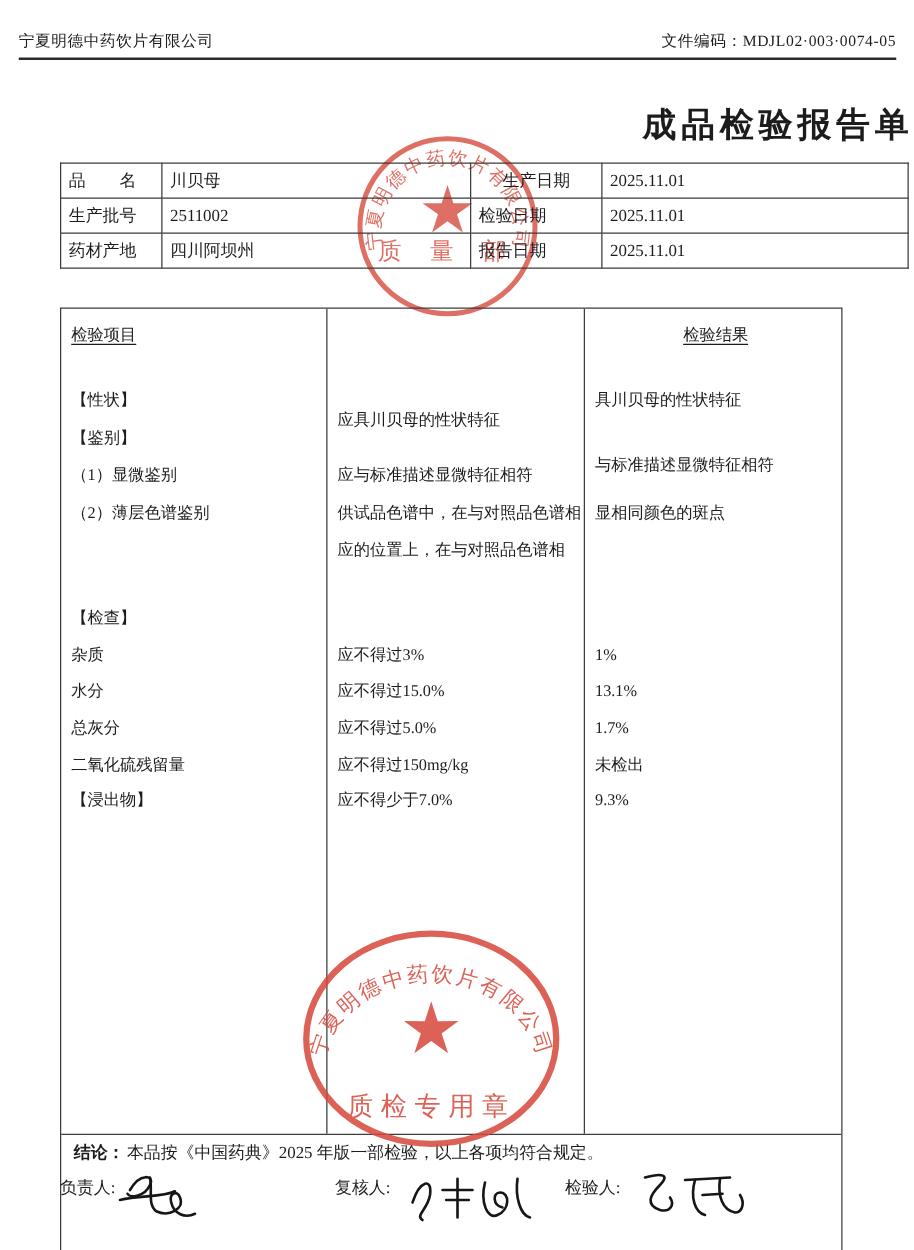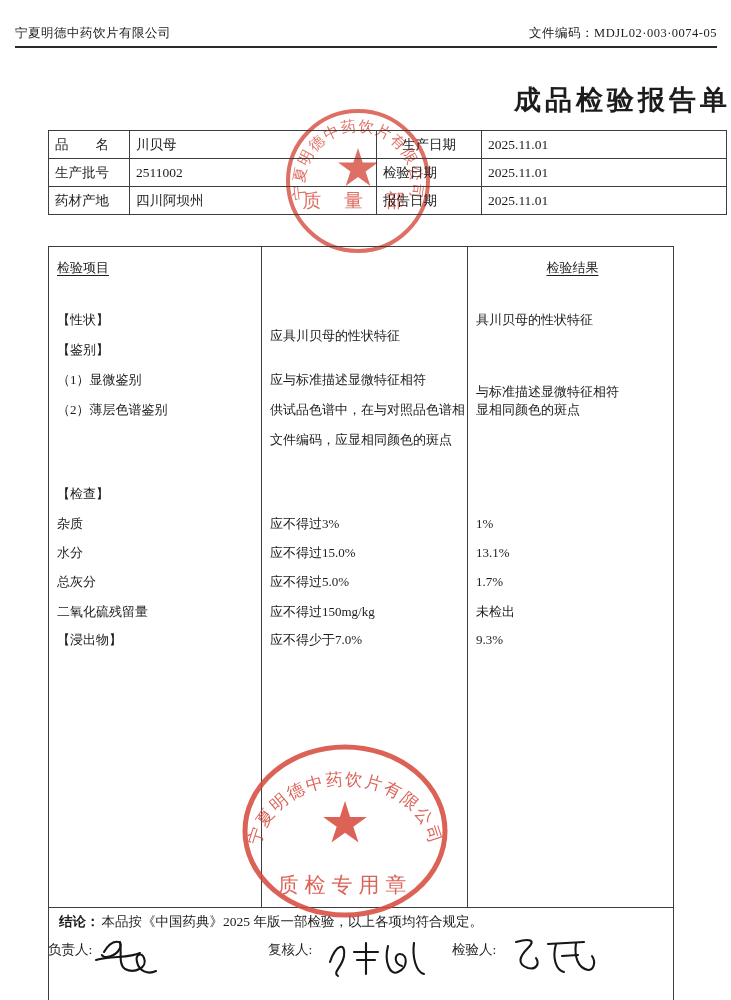--- a/index.html
+++ b/index.html
@@ -105,25 +105,25 @@
     <div class="line col3 hd ctr" style="top:12px">检验结果</div>
 
     <div class="line col1" style="top:64px">【性状】</div>
     <div class="line col2" style="top:80px">应具川贝母的性状特征</div>
     <div class="line col3" style="top:64px">具川贝母的性状特征</div>
 
     <div class="line col1" style="top:94px">【鉴别】</div>
 
     <div class="line col1" style="top:124px">（1）显微鉴别</div>
     <div class="line col2" style="top:124px">应与标准描述显微特征相符</div>
-    <div class="line col3" style="top:136px">与标准描述显微特征相符</div>
+    <div class="line col3" style="top:116px">与标准描述显微特征相符</div>
 
     <div class="line col1" style="top:154px">（2）薄层色谱鉴别</div>
     <div class="line col2" style="top:154px">供试品色谱中，在与对照品色谱相</div>
-    <div class="line col2" style="top:184px">文件编码，应显相同颜色的斑点</div>
+    <div class="line col2" style="top:184px">应的位置上，在与对照品色谱相</div>
     <div class="line col3" style="top:154px">显相同颜色的斑点</div>
 
     <div class="line col1" style="top:238px">【检查】</div>
 
     <div class="line col1" style="top:268px">杂质</div>
     <div class="line col2" style="top:268px">应不得过3%</div>
     <div class="line col3" style="top:268px">1%</div>
 
     <div class="line col1" style="top:297px">水分</div>
     <div class="line col2" style="top:297px">应不得过15.0%</div>

